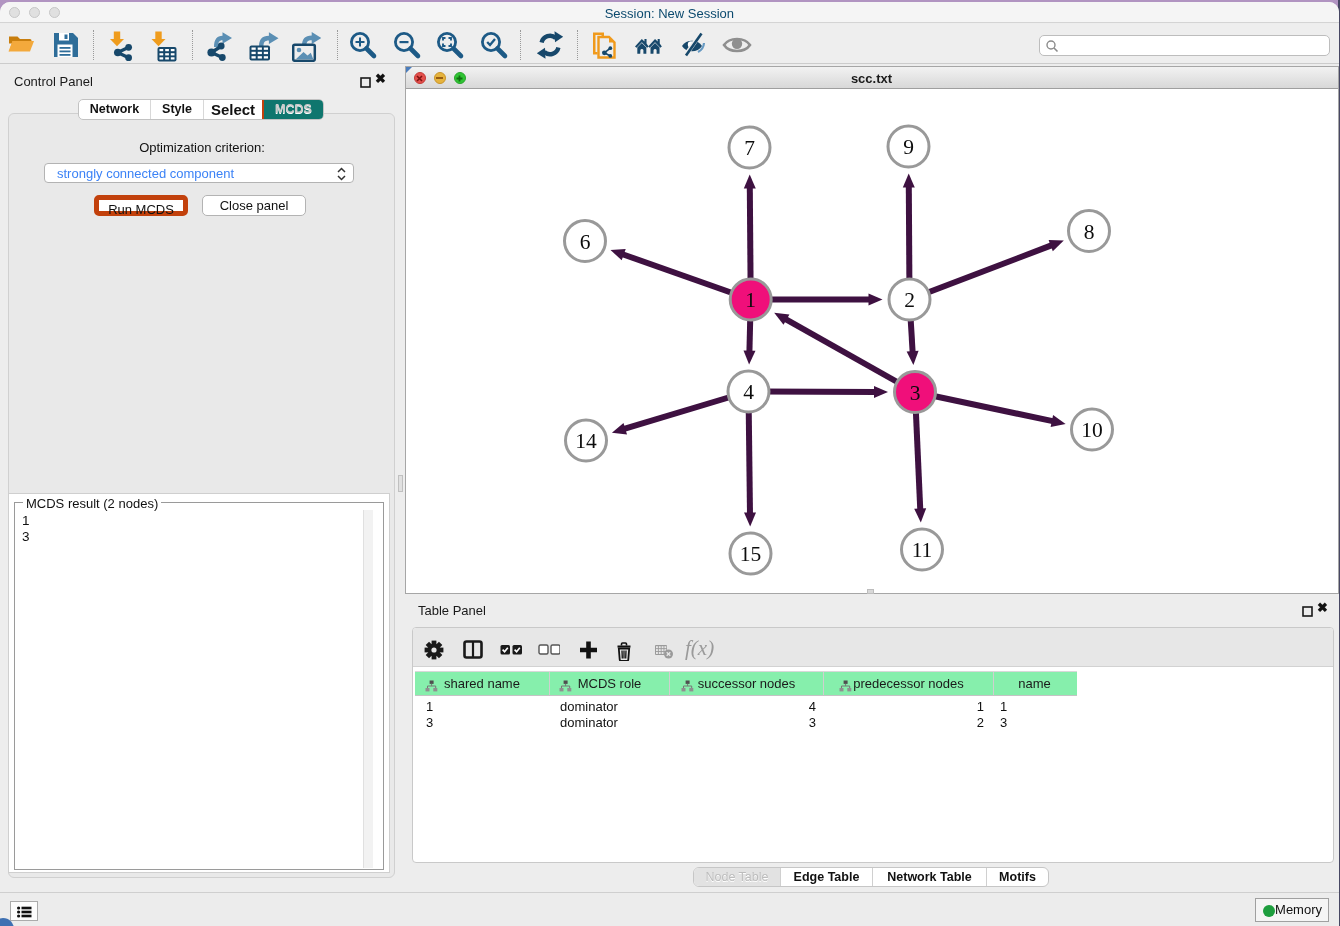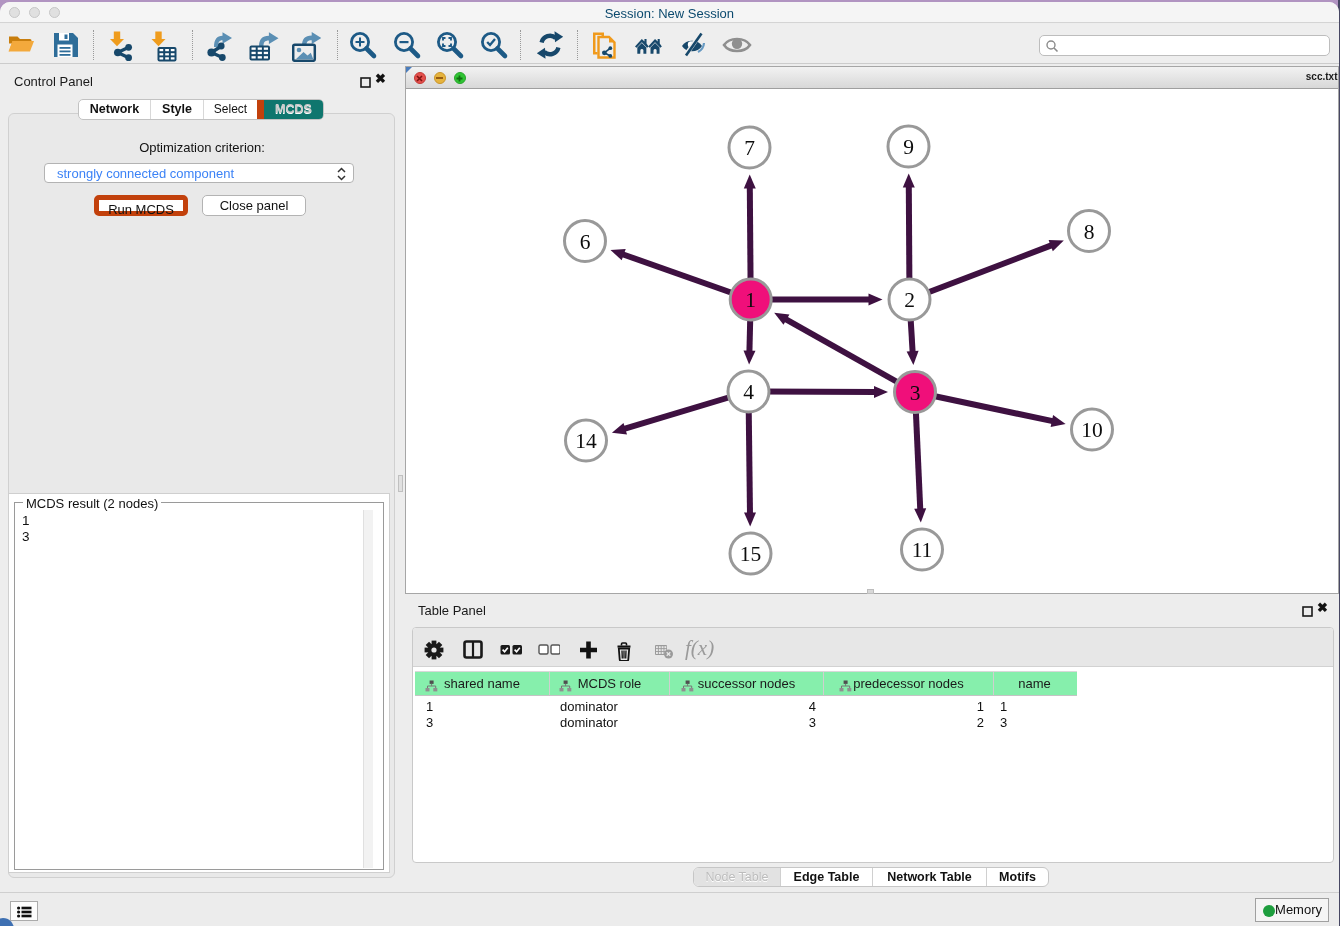--- a/index.html
+++ b/index.html
@@ -156,21 +156,21 @@
     <svg class="abs" style="left:360px;top:12px" width="11" height="11" viewBox="0 0 11 11">
         <rect x="1" y="1" width="9" height="9" fill="none" stroke="#1a1a1a" stroke-width="1.6"></rect>
       </svg>
     <div class="abs" style="left:375px;top:6px;font-size:13px;font-weight:bold;color:#111">✖</div>
 
     <div class="abs" style="left:8px;top:48px;width:387px;height:765px;background:#e9e9e9;border:1px solid #d0d0d0;border-radius:6px"></div>
 
     <div class="abs" style="left:78px;top:34px;height:21px;display:flex;border:1px solid #c2c2c2;border-radius:5px;overflow:hidden;background:#fff">
       <div style="width:72px;text-align:center;font-size:12.5px;font-weight:bold;line-height:19px;color:#111;border-right:1px solid #d8d8d8">Network</div>
       <div style="width:53px;text-align:center;font-size:12.5px;font-weight:bold;line-height:19px;color:#111;border-right:1px solid #d8d8d8">Style</div>
-      <div style="width:60px;text-align:center;font-size:12px;font-weight:normal;line-height:19px;color:#111;border-right:7px solid #c2410c">Select</div>
+      <div style="width:60px;text-align:center;font-size:15px;font-weight:bold;line-height:19px;color:#111;border-right:2px solid #c2410c">Select</div>
       <div style="width:59px;text-align:center;font-size:12.5px;font-weight:bold;line-height:19px;color:#c9c9c9;background:#0f766e;text-shadow:0 1px 0 #fff">MCDS</div>
     </div>
     <div class="abs" style="left:0;top:75px;width:404px;text-align:center;font-size:13px;color:#111"><span style="margin-left:0">Optimization criterion:</span></div>
 
     <div class="abs" style="left:44px;top:98px;width:310px;height:20px;background:#fff;border:1px solid #b3b3b3;border-radius:4px">
       <div style="font-size:13px;color:#3b82f6;padding:2px 0 0 12px">strongly connected component</div>
       <svg class="abs" style="right:6px;top:3px" width="11" height="14" viewBox="0 0 11 14">
         <path d="M2,5 L5.5,1.5 L9,5" fill="none" stroke="#333" stroke-width="1.5"></path>
         <path d="M2,9 L5.5,12.5 L9,9" fill="none" stroke="#333" stroke-width="1.5"></path>
         </svg>
@@ -193,21 +193,21 @@
       <div class="abs" style="left:8px;top:5px;width:12px;height:12px;border-radius:50%;background:#e4504c;border:1px solid #c33a36"></div>
       <svg class="abs" style="left:10.5px;top:7.5px" width="7" height="7" viewBox="0 0 7 7">
           <path d="M1,1 L6,6 M6,1 L1,6" stroke="#7e1310" stroke-width="1.6"></path>
         </svg>
       <div class="abs" style="left:28px;top:5px;width:12px;height:12px;border-radius:50%;background:#e6b33d;border:1px solid #c9952a"></div>
       <div class="abs" style="left:30.5px;top:10px;width:7px;height:2px;background:#985d12"></div>
       <div class="abs" style="left:48px;top:5px;width:12px;height:12px;border-radius:50%;background:#2fc433;border:1px solid #28a42c"></div>
       <svg class="abs" style="left:50.5px;top:7.5px" width="7" height="7" viewBox="0 0 7 7">
           <path d="M3.5,0.5 V6.5 M0.5,3.5 H6.5" stroke="#106e10" stroke-width="1.8"></path>
         </svg>
-      <div style="text-align:right;font-size:10px;font-weight:bold;color:#1a1a1a;padding-top:4px">scc.txt</div>
+      <div style="text-align:center;font-size:13px;font-weight:bold;color:#1a1a1a;padding-top:4px">scc.txt</div>
     </div>
     <svg class="abs" style="left:0;top:0" width="6" height="6" viewBox="0 0 6 6">
         <path d="M0,0 L6,0 L0,6 Z" fill="#4a7dbd"></path>
       </svg>
   </div>
   <svg class="abs" style="left:405px;top:86px" width="933" height="506" viewBox="405 86 933 506">
 <line x1="750.7" y1="297.5" x2="749.8" y2="184.5" stroke="#3e1141" stroke-width="6.0"></line>
 <polygon points="749.7,172.5 755.8,186.5 743.8,186.5" fill="#3e1141"></polygon>
 <line x1="750.7" y1="297.5" x2="621.8" y2="252.0" stroke="#3e1141" stroke-width="6.0"></line>
 <polygon points="610.5,248.0 625.7,247.0 621.7,258.3" fill="#3e1141"></polygon>

